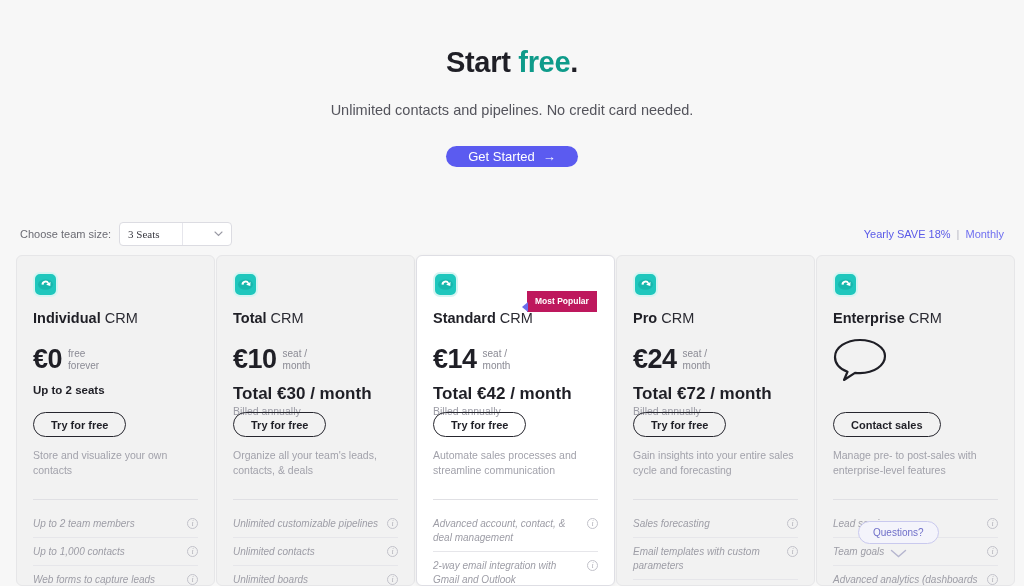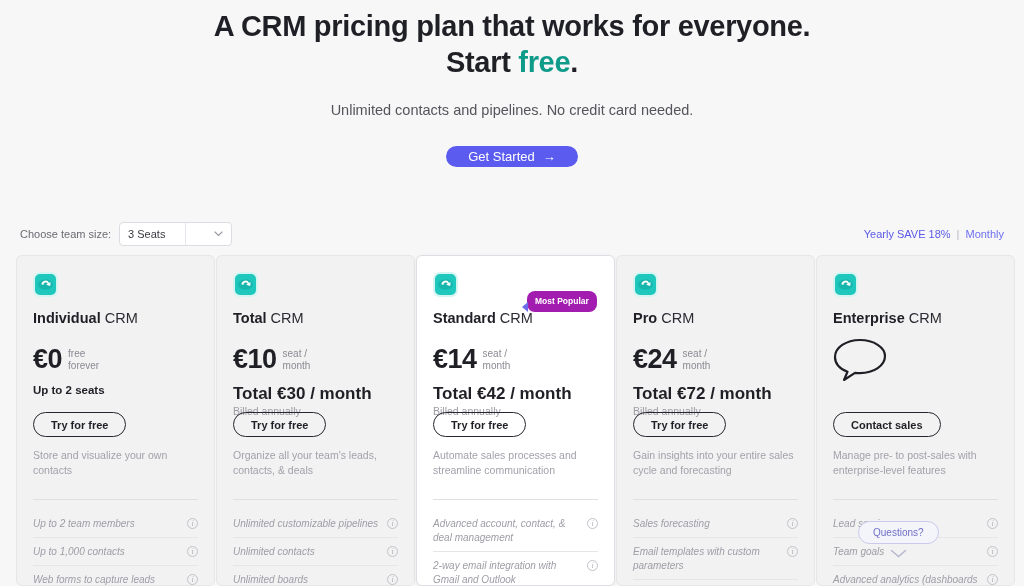--- a/index.html
+++ b/index.html
@@ -35,21 +35,21 @@
   .controls {
     position: absolute; top: 222px; left: 0; width: 1024px;
     display: flex; align-items: center; padding: 0 20px;
   }
   .team-size { display: flex; align-items: center; gap: 8px; }
   .team-size .lbl { font-size: 11px; color: #6b6b73; }
   .select {
     display: flex; align-items: center; justify-content: space-between;
     width: 113px; height: 24px; background: #fff;
     border: 1px solid #dcdce2; border-radius: 4px;
-    padding: 0 0 0 8px; cursor: pointer;
+    padding: 0 0 0 8px; cursor: pointer; font-family: Liberation Serif, serif;
   }
   .select .val { font-size: 11px; color: #3a3a42; }
   .select .divider { width: 1px; height: 22px; background: #e6e6ec; }
   .select .chev {
     width: 26px; text-align: center; font-size: 9px; color: #9a9aa4;
   }
   .billing { margin-left: auto; display: flex; align-items: center; gap: 6px; }
   .billing .opt {
     font-size: 11px; color: #6f6ff0; cursor: pointer; white-space: nowrap;
   }
@@ -80,23 +80,23 @@
   .logo svg { display: block; }
 
   .plan-name {
     margin-top: 13px; font-size: 14.5px; color: #2b2b33;
     font-weight: 400; white-space: nowrap;
   }
   .plan-name b { font-weight: 700; color: #1f1f26; }
 
   .badge {
     position: absolute; top: 35px; left: 110px;
-    background: #a21caf; color: #fff;
+    background: #be185d; color: #fff;
     font-size: 8.5px; font-weight: 700; line-height: 11px;
-    border-radius: 8px; padding: 5px 8px; text-align: center;
+    border-radius: 0; padding: 5px 8px; text-align: center;
   }
   .badge::before {
     content: ""; position: absolute; left: -5px; top: 11px;
     border-top: 5px solid transparent; border-bottom: 5px solid transparent;
     border-right: 6px solid #6b6bea;
   }
 
   .price-row {
     margin-top: 19px; display: flex; align-items: flex-start; gap: 6px;
   }
@@ -166,21 +166,21 @@
     margin-top: 2px; font-size: 13px; color: #b6b6cf; cursor: pointer;
   }
 </style>
 </head>
 <body>
 
 <div class="page">
 
   <div class="hero">
     <h1>
-      <span>A CRM pricing plan that works for everyone.</span><br>
+      <br>
       <span>Start </span><span class="accent">free</span><span>.</span>
     </h1>
     <div class="sub">Unlimited contacts and pipelines. No credit card needed.</div>
     <div class="cta-wrap">
       <button class="cta">
         <span>Get Started</span>
         <span class="arrow">→</span>
       </button>
     </div>
   </div>

